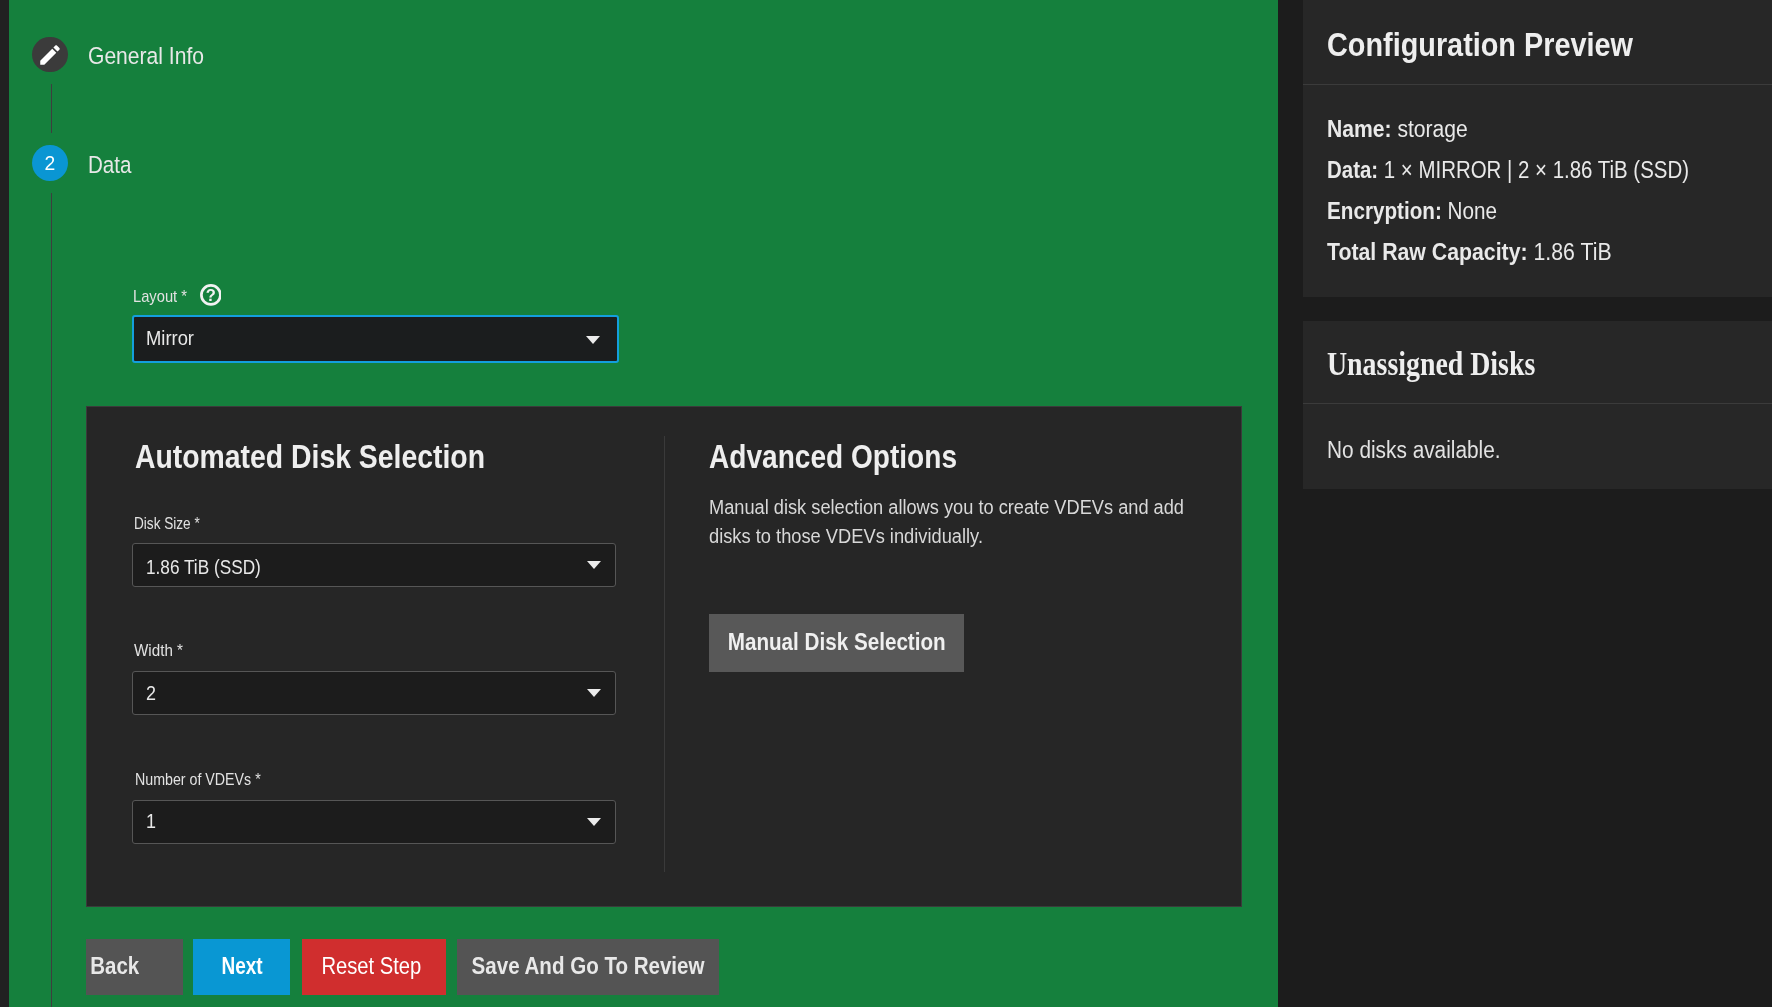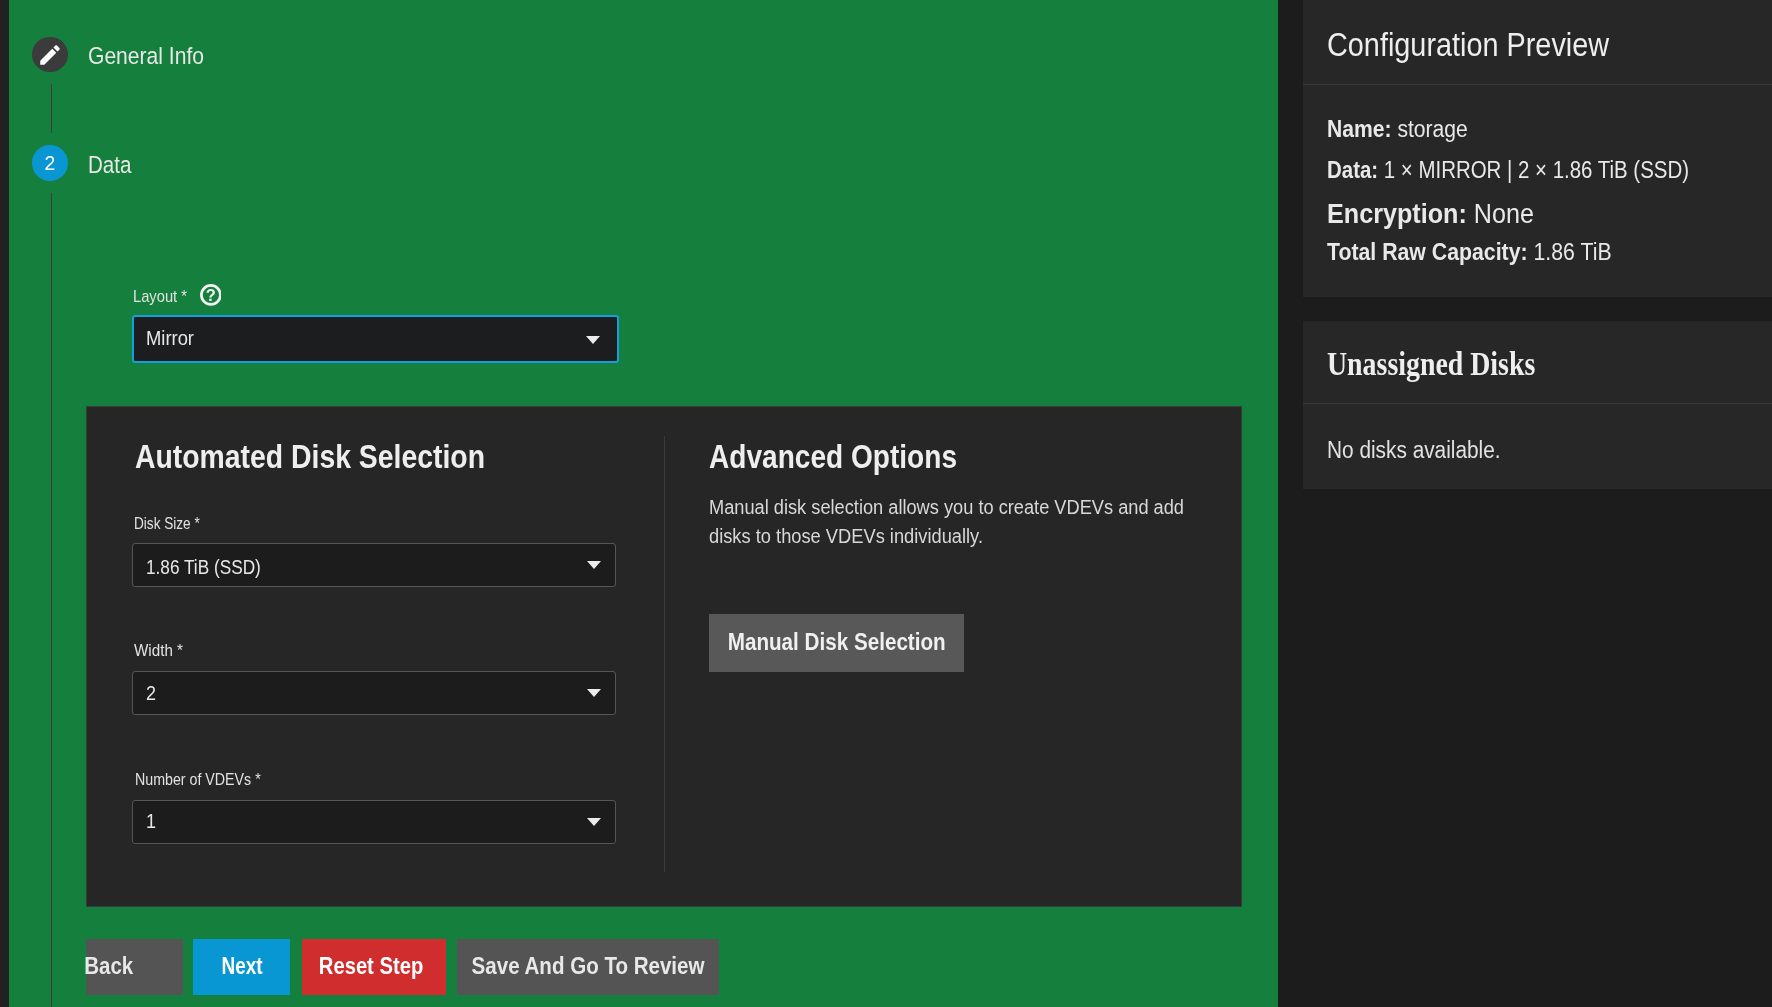--- a/index.html
+++ b/index.html
@@ -40,31 +40,31 @@
 <div class="arr" style="left:586.85px;top:689px"></div>
 <div class="t" style="left:134.5px;top:770.91px;font-size:17px;color:#e2e2e2;"><span class="sx" style="transform:scaleX(0.8367)">Number of VDEVs *</span></div>
 <div style="position:absolute;left:132px;top:799.5px;width:483.5px;height:44px;box-sizing:border-box;border:1px solid #565656;border-radius:3px;background:#1c1c1c"></div>
 <div class="t" style="left:145.5px;top:812.19px;font-size:19.5px;color:#e8e8e8;"><span class="sx" style="transform:scaleX(0.9209)">1</span></div>
 <div class="arr" style="left:586.85px;top:817.5px"></div>
 <div class="t" style="left:709px;top:496.67px;font-size:20px;color:#d8d8d8;"><span class="sx" style="transform:scaleX(0.911)">Manual disk selection allows you to create VDEVs and add</span></div>
 <div class="t" style="left:709px;top:526.07px;font-size:20px;color:#d8d8d8;"><span class="sx" style="transform:scaleX(0.914)">disks to those VDEVs individually.</span></div>
 <div style="position:absolute;left:708.7px;top:613.5px;width:255.5px;height:58px;background:#585858"></div>
 <div class="t" style="left:708.7px;top:630.08px;width:255.5px;text-align:center;font-weight:700;font-size:24px;color:#f0f0f0"><span class="sx" style="transform:scaleX(0.8603);transform-origin:center top">Manual Disk Selection</span></div>
 <div style="position:absolute;left:85.5px;top:938.5px;width:97.2px;height:56px;background:#545454"></div>
-<div class="t" style="left:72px;top:954.18px;width:74px;text-align:center;font-weight:700;font-size:24px;color:#e8e8e8"><span class="sx" style="transform:scaleX(0.854);transform-origin:center top">Back</span></div>
+<div class="t" style="left:78px;top:954.18px;width:74px;text-align:center;font-weight:700;font-size:24px;color:#e8e8e8"><span class="sx" style="transform:scaleX(0.854);transform-origin:center top">Back</span></div>
 <div style="position:absolute;left:193.4px;top:938.5px;width:96.8px;height:56px;background:#0997d3"></div>
 <div class="t" style="left:193.4px;top:954.18px;width:96.8px;text-align:center;font-weight:700;font-size:24px;color:#ffffff"><span class="sx" style="transform:scaleX(0.7918);transform-origin:center top">Next</span></div>
 <div style="position:absolute;left:301.9px;top:938.5px;width:143.7px;height:56px;background:#d02e2e"></div>
-<div class="t" style="left:301.9px;top:954.18px;width:138px;text-align:center;font-weight:700;font-size:24px;color:#ffffff"><span class="sx" style="transform:scaleX(0.8416);transform-origin:center top">Reset Step</span></div>
+<div class="t" style="left:301.9px;top:954.18px;width:138px;text-align:center;font-weight:400;font-size:24px;color:#ffffff"><span class="sx" style="transform:scaleX(0.8416);transform-origin:center top">Reset Step</span></div>
 <div style="position:absolute;left:456.5px;top:938.5px;width:262.3px;height:56px;background:#545454"></div>
 <div class="t" style="left:387.65px;top:954.18px;width:400px;text-align:center;font-weight:700;font-size:24px;color:#e8e8e8"><span class="sx" style="transform:scaleX(0.8561);transform-origin:center top">Save And Go To Review</span></div>
 <div style="position:absolute;left:1277.5px;top:0;width:494.5px;height:1007px;background:#1c1c1c"></div>
 <div style="position:absolute;left:1302.5px;top:0;width:469.5px;height:297px;background:#272727"></div>
 <div style="position:absolute;left:1302.5px;top:84px;width:469.5px;height:1px;background:#3b3b3b"></div>
-<div class="t" style="left:1326.6px;top:26.62px;font-size:34px;font-weight:400;color:#eeeeee;"><span class="sx" style="transform:scaleX(0.848)">Configuration Preview</span></div>
+<div class="t" style="left:1326.6px;top:26.62px;font-size:34px;font-weight:700;color:#eeeeee;"><span class="sx" style="transform:scaleX(0.848)">Configuration Preview</span></div>
 <div class="t" style="left:1327px;top:117.53px;font-size:23px;color:#e9e9e9;"><span class="sx" style="transform:scaleX(0.9177)"><b>Name:</b> storage</span></div>
 <div class="t" style="left:1327px;top:158.53px;font-size:23px;color:#e9e9e9;"><span class="sx" style="transform:scaleX(0.8887)"><b>Data:</b> 1 × MIRROR | 2 × 1.86 TiB (SSD)</span></div>
-<div class="t" style="left:1327px;top:199.53px;font-size:28px;color:#e9e9e9;"><span class="sx" style="transform:scaleX(0.8987)"><b>Encryption:</b> None</span></div>
+<div class="t" style="left:1327px;top:199.53px;font-size:23px;color:#e9e9e9;"><span class="sx" style="transform:scaleX(0.8987)"><b>Encryption:</b> None</span></div>
 <div class="t" style="left:1327px;top:240.83px;font-size:23px;color:#e9e9e9;"><span class="sx" style="transform:scaleX(0.9252)"><b>Total Raw Capacity:</b> 1.86 TiB</span></div>
 <div style="position:absolute;left:1302.5px;top:321px;width:469.5px;height:168px;background:#272727"></div>
 <div style="position:absolute;left:1302.5px;top:403.3px;width:469.5px;height:1px;background:#3b3b3b"></div>
 <div class="t" style="left:1327px;top:347.12px;font-size:34px;font-weight:700;color:#eeeeee;font-family:Liberation Serif, serif;"><span class="sx" style="transform:scaleX(0.8194)">Unassigned Disks</span></div>
 <div class="t" style="left:1327px;top:439.33px;font-size:23px;color:#e2e2e2;"><span class="sx" style="transform:scaleX(0.9053)">No disks available.</span></div>
 </div>
 </body></html>

